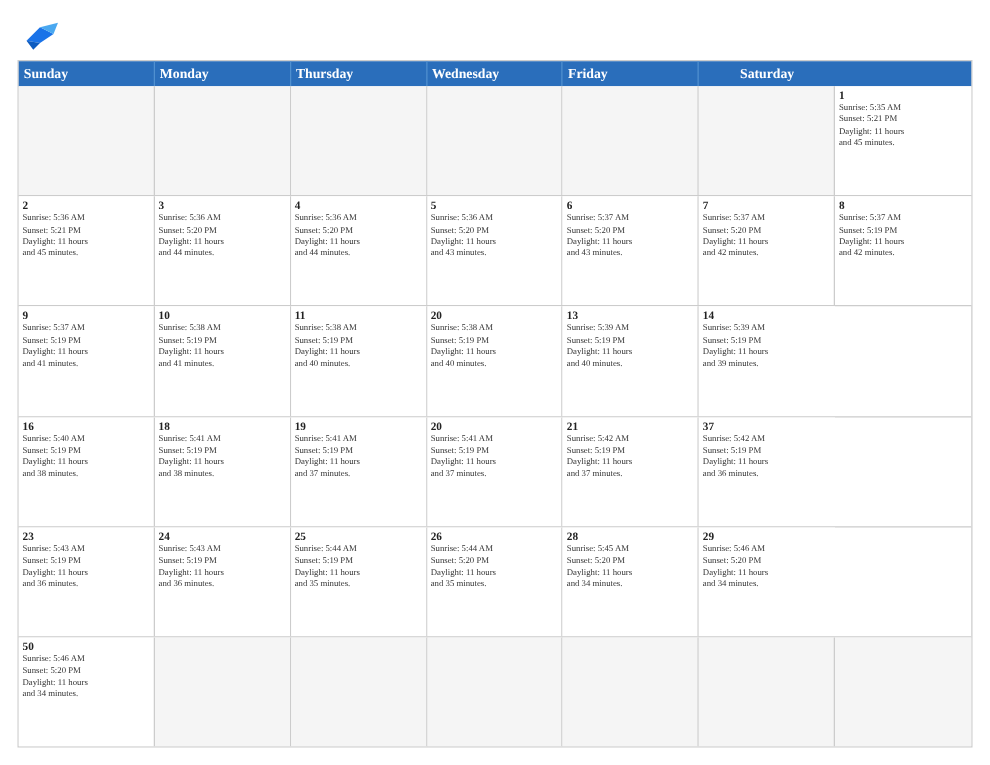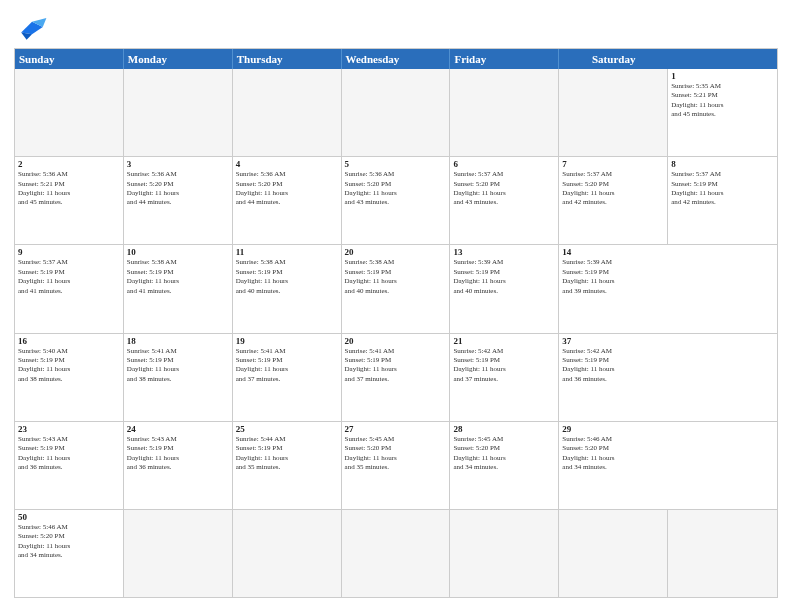--- a/index.html
+++ b/index.html
@@ -302,22 +302,22 @@
 and 36 minutes.</div>
           </div>
           <div class="cal-cell">
             <div class="day-num">25</div>
             <div class="cell-text" style="white-space: pre-line;">Sunrise: 5:44 AM
 Sunset: 5:19 PM
 Daylight: 11 hours
 and 35 minutes.</div>
           </div>
           <div class="cal-cell">
-            <div class="day-num">27</div>
-            <div class="cell-text" style="white-space: pre-line;">Sunrise: 5:45 AM
+            <div class="day-num">26</div>
+            <div class="cell-text" style="white-space: pre-line;">Sunrise: 5:44 AM
 Sunset: 5:20 PM
 Daylight: 11 hours
 and 35 minutes.</div>
           </div>
           <div class="cal-cell">
             <div class="day-num">28</div>
             <div class="cell-text" style="white-space: pre-line;">Sunrise: 5:45 AM
 Sunset: 5:20 PM
 Daylight: 11 hours
 and 34 minutes.</div>

